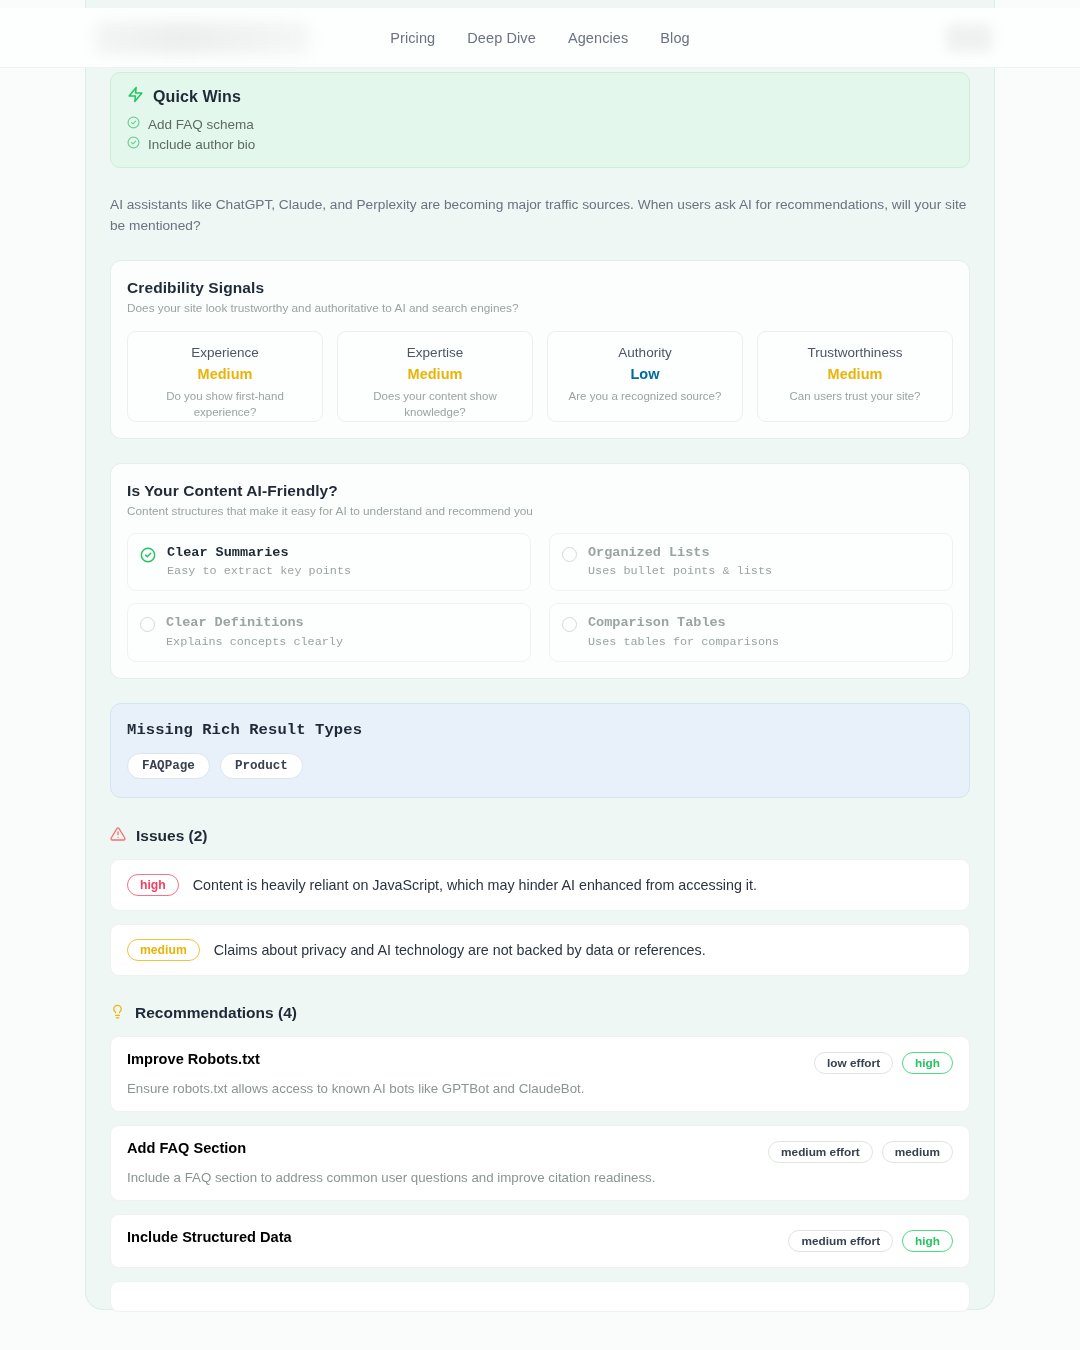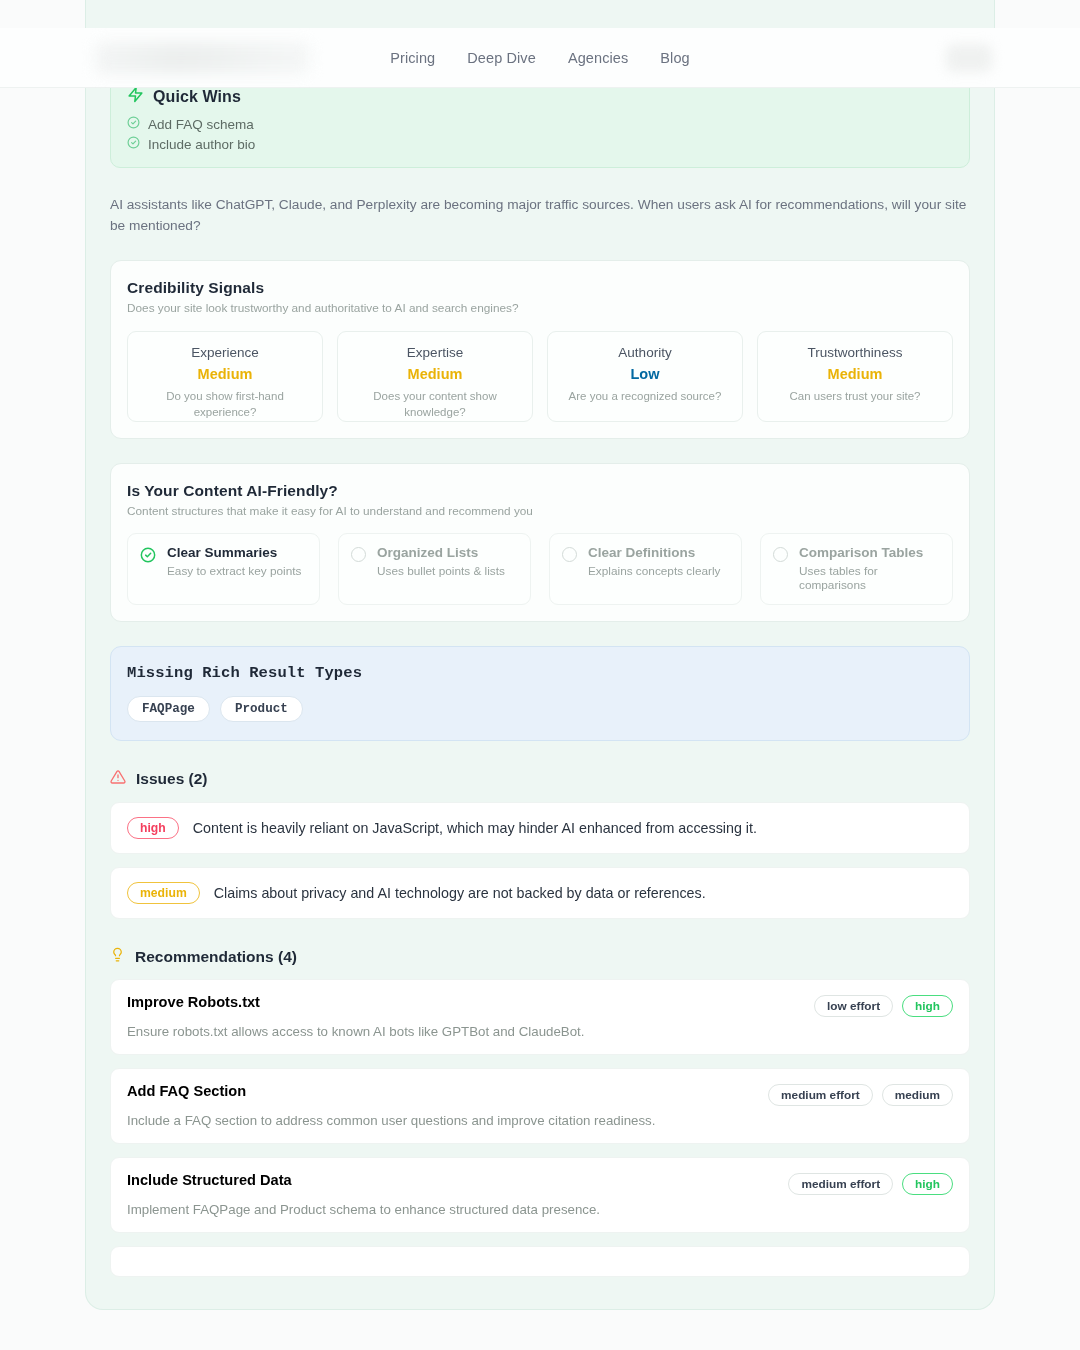--- a/index.html
+++ b/index.html
@@ -30,21 +30,21 @@
     background: #eef7f3;
     border-radius: 0 0 18px 18px;
     border: 1px solid #dceee6;
     border-top: none;
   }
 
   
   #topbar {
     position: absolute;
     left: 0;
-    top: 28px;
+    top: 8px;
     width: 1080px;
     height: 60px;
     background: #fdfefe;
     border-bottom: 1px solid #eef2f1;
     z-index: 10;
   }
   #nav-logo {
     position: absolute;
     left: 95px;
     top: 14px;
@@ -180,22 +180,23 @@
     margin-top: 7px;
     font-size: 11.5px;
     line-height: 1.38;
     color: #9aa4a0;
   }
 
   
   .aif-grid {
     margin-top: 15px;
     display: grid;
-    grid-template-columns: 1fr 1fr 1fr 1fr;
+    grid-template-columns: 1fr 1fr;
     gap: 12px 18px;
+    font-family: Liberation Mono, monospace;
   }
   .aif-cell {
     border: 1px solid #eef3f1;
     border-radius: 9px;
     background: #fdfffe;
     padding: 11px 12px 12px 12px;
     display: flex;
     align-items: flex-start;
     gap: 11px;
     min-height: 46px;
@@ -506,21 +507,20 @@
     </div>
 
     <div class="rec">
       <div class="rec-top">
         <div class="rec-title">Include Structured Data</div>
         <div class="rec-badges">
           <span class="badge effort">medium effort</span>
           <span class="badge impact-high">high</span>
         </div>
       </div>
-      <div class="rec-desc">Implement FAQPage and Product schema to enhance structured data presence.</div>
     </div>
 
     <div class="rec">
       
       
     </div>
 
   </div>
 </div>
 

